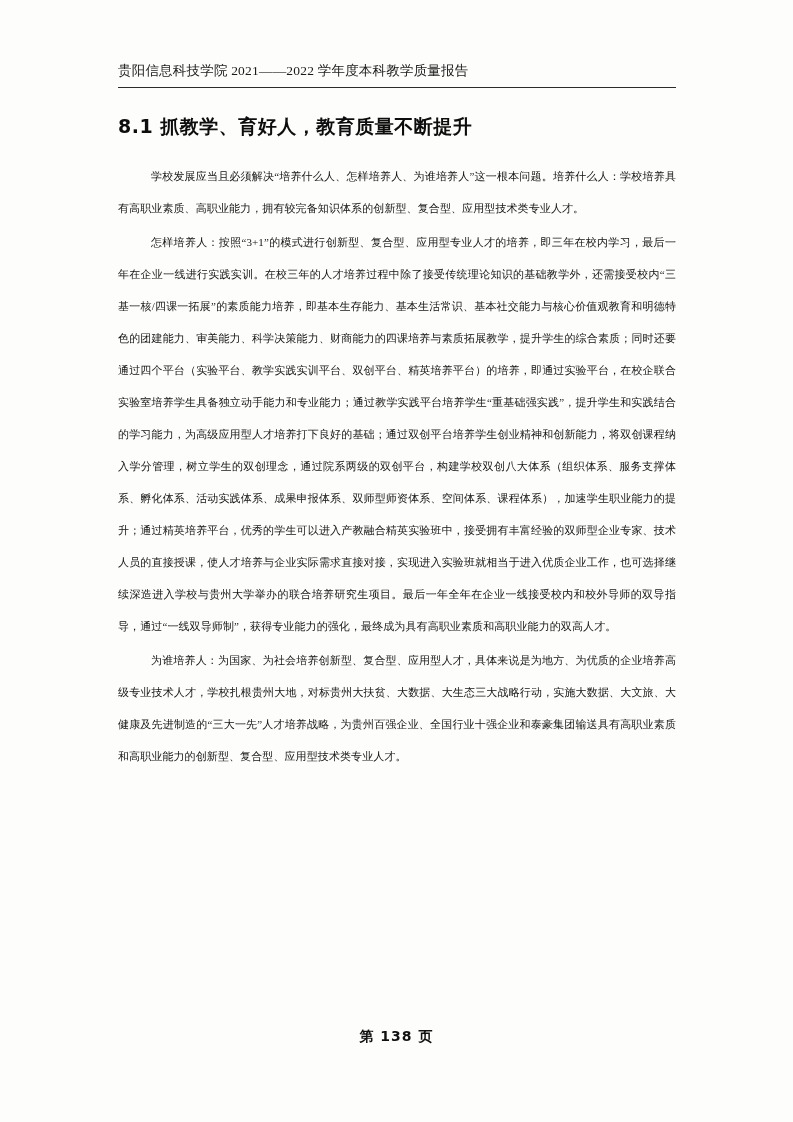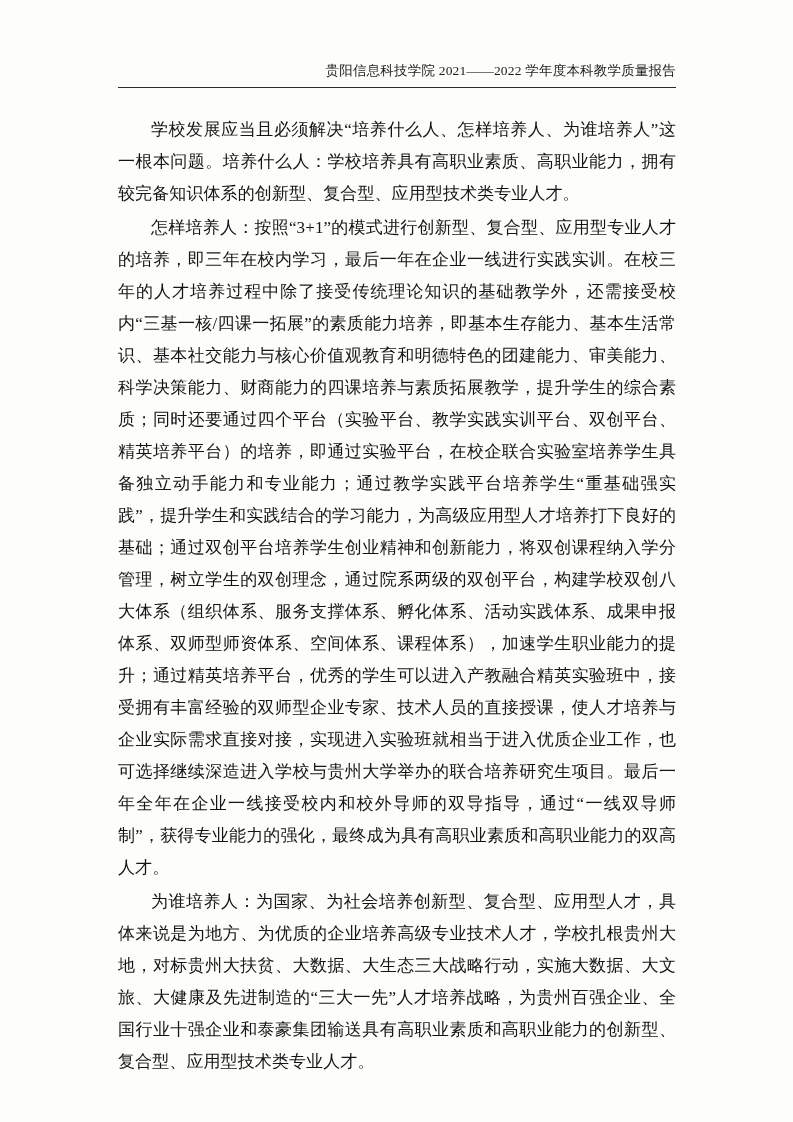--- a/index.html
+++ b/index.html
@@ -18,21 +18,21 @@
     font-family: "Liberation Serif", "DejaVu Serif", serif;
     color: #151515;
   }
   .content {
     position: absolute;
     left: 118px;
     top: 62px;
     width: 558px;
   }
   .header-line {
-    text-align: right;
+    text-align: left;
     font-family: "Liberation Serif", "DejaVu Serif", serif;
     font-size: 13.5px;
     letter-spacing: 0.2px;
     color: #1b1b1b;
     padding-bottom: 7px;
     margin-bottom: 0;
     white-space: nowrap;
   }
   .header-rule {
     border-bottom: 1.6px solid #2b2b2b;
@@ -41,21 +41,21 @@
   }
   h2.section-title {
     font-family: "DejaVu Sans", "Liberation Sans", sans-serif;
     font-size: 19px;
     font-weight: bold;
     letter-spacing: 0.5px;
     margin: 0 0 20px 0;
     color: #0d0d0d;
   }
   p.body-par {
-    font-size: 17px;
+    font-size: 11px;
     line-height: 32px;
     text-align: justify;
     text-justify: inter-ideograph;
     margin: 0 0 2px 0;
     text-indent: 33px;
     color: #141414;
     letter-spacing: 0.1px;
   }
   .footer {
     position: absolute;
@@ -71,20 +71,22 @@
   }
 </style>
 </head>
 <body>
 
 <div class="page">
   <div class="content">
     <div class="header-line">贵阳信息科技学院 2021——2022 学年度本科教学质量报告</div>
     <div class="header-rule"></div>
 
+    <h2 class="section-title">8.1 抓教学、育好人，教育质量不断提升</h2>
 
     <p class="body-par">学校发展应当且必须解决“培养什么人、怎样培养人、为谁培养人”这一根本问题。培养什么人：学校培养具有高职业素质、高职业能力，拥有较完备知识体系的创新型、复合型、应用型技术类专业人才。</p>
     <p class="body-par">怎样培养人：按照“3+1”的模式进行创新型、复合型、应用型专业人才的培养，即三年在校内学习，最后一年在企业一线进行实践实训。在校三年的人才培养过程中除了接受传统理论知识的基础教学外，还需接受校内“三基一核/四课一拓展”的素质能力培养，即基本生存能力、基本生活常识、基本社交能力与核心价值观教育和明德特色的团建能力、审美能力、科学决策能力、财商能力的四课培养与素质拓展教学，提升学生的综合素质；同时还要通过四个平台（实验平台、教学实践实训平台、双创平台、精英培养平台）的培养，即通过实验平台，在校企联合实验室培养学生具备独立动手能力和专业能力；通过教学实践平台培养学生“重基础强实践”，提升学生和实践结合的学习能力，为高级应用型人才培养打下良好的基础；通过双创平台培养学生创业精神和创新能力，将双创课程纳入学分管理，树立学生的双创理念，通过院系两级的双创平台，构建学校双创八大体系（组织体系、服务支撑体系、孵化体系、活动实践体系、成果申报体系、双师型师资体系、空间体系、课程体系），加速学生职业能力的提升；通过精英培养平台，优秀的学生可以进入产教融合精英实验班中，接受拥有丰富经验的双师型企业专家、技术人员的直接授课，使人才培养与企业实际需求直接对接，实现进入实验班就相当于进入优质企业工作，也可选择继续深造进入学校与贵州大学举办的联合培养研究生项目。最后一年全年在企业一线接受校内和校外导师的双导指导，通过“一线双导师制”，获得专业能力的强化，最终成为具有高职业素质和高职业能力的双高人才。</p>
     <p class="body-par">为谁培养人：为国家、为社会培养创新型、复合型、应用型人才，具体来说是为地方、为优质的企业培养高级专业技术人才，学校扎根贵州大地，对标贵州大扶贫、大数据、大生态三大战略行动，实施大数据、大文旅、大健康及先进制造的“三大一先”人才培养战略，为贵州百强企业、全国行业十强企业和泰豪集团输送具有高职业素质和高职业能力的创新型、复合型、应用型技术类专业人才。</p>
 
   </div>
 
+  <div class="footer">第 138 页</div>
 </div>
 
 </body></html>

